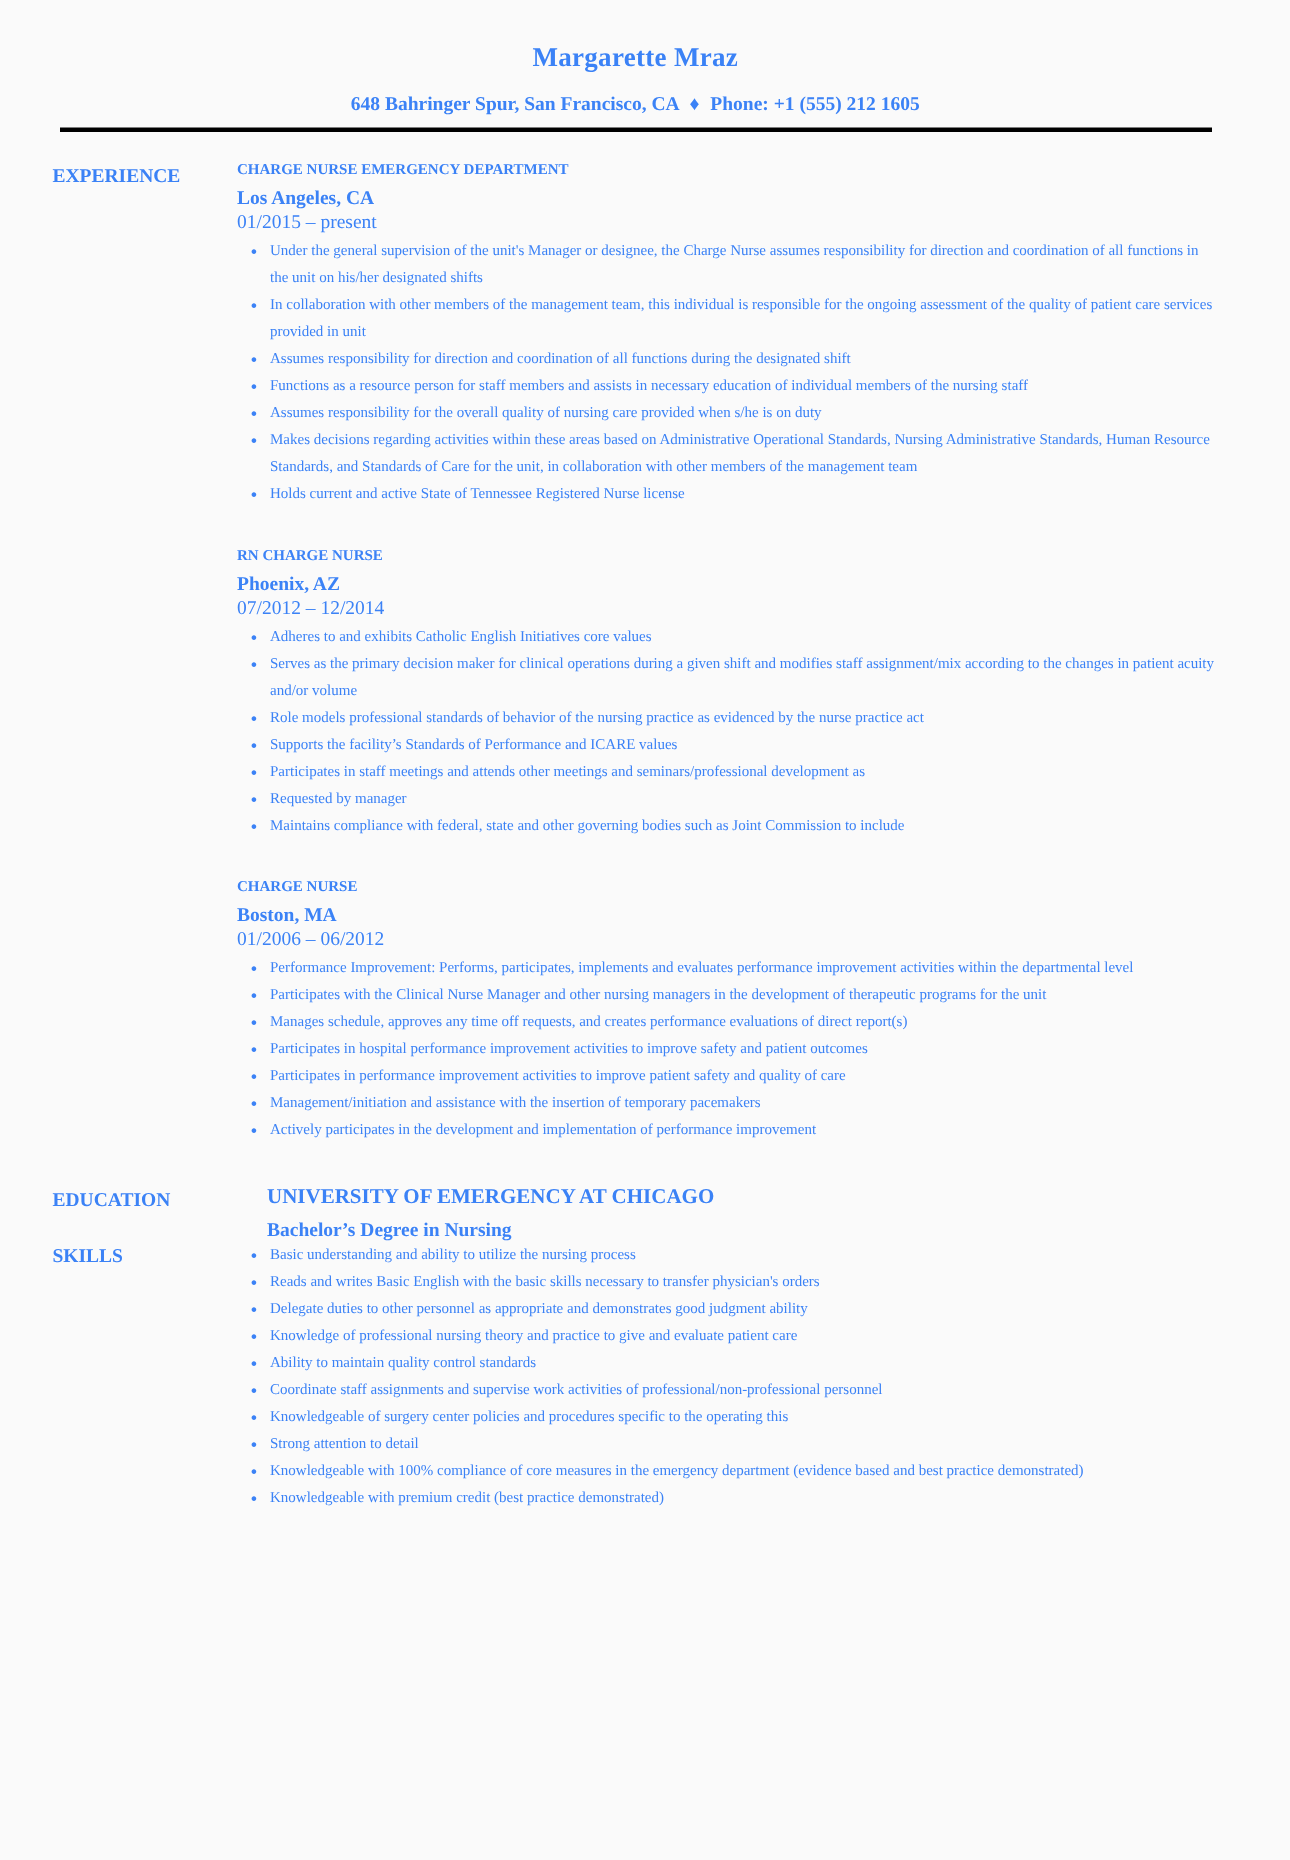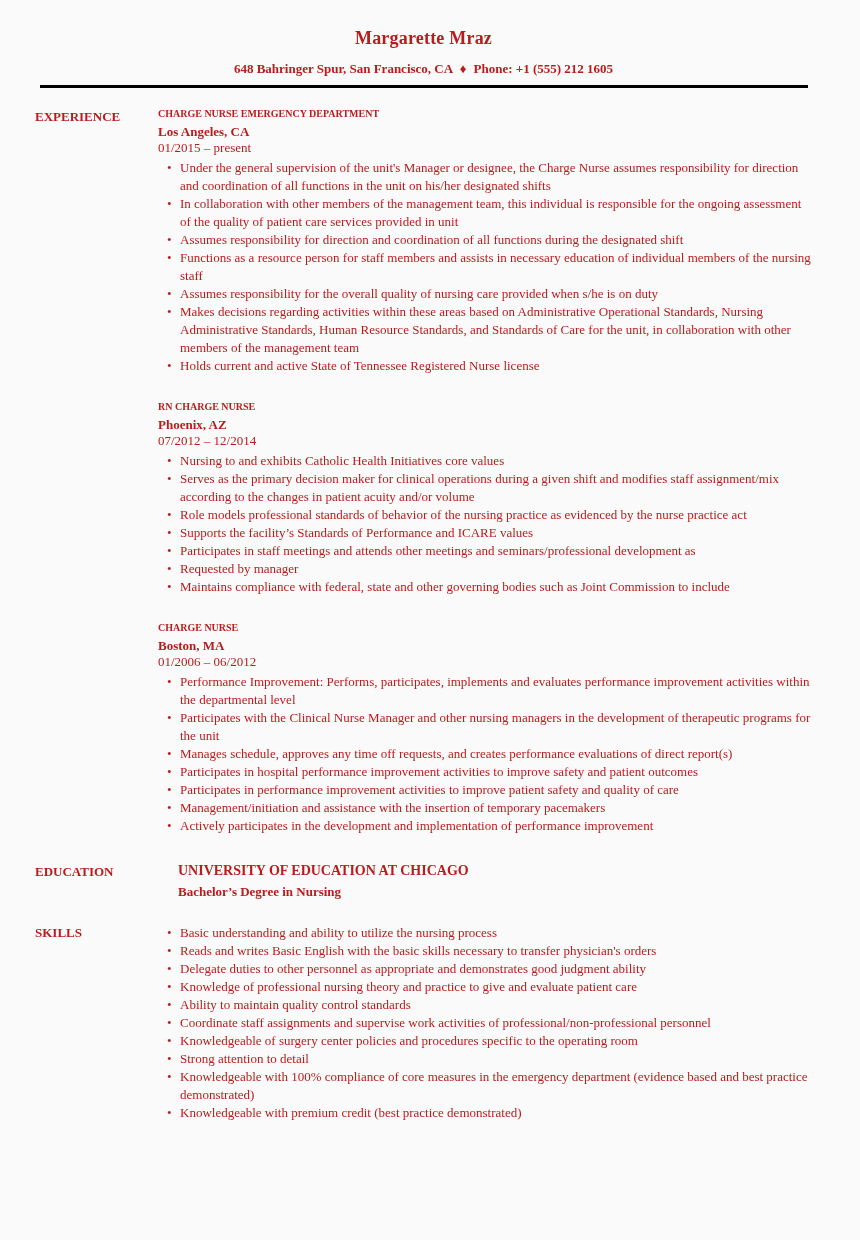--- a/index.html
+++ b/index.html
@@ -6,21 +6,21 @@
     margin: 0;
     padding: 0;
     background: #fafafa;
   }
   .page {
     width: 860px;
     min-height: 1240px;
     box-sizing: border-box;
     padding: 22px 48px 40px 35px;
     background: #fafafa;
-    color: #b91c1c;
+    color: #3b82f6;
     font-family: "Liberation Serif", "DejaVu Serif", serif;
   }
   
   .header { text-align: center; }
   .name {
     font-size: 18px;
     font-weight: bold;
     margin: 6px 0 12px 0;
     letter-spacing: 0.2px;
   }
@@ -41,21 +41,21 @@
     grid-template-columns: 123px 1fr;
     align-items: start;
   }
   .section-label {
     font-size: 13px;
     font-weight: bold;
     padding-top: 1px;
   }
   .section-experience { margin-top: 20px; }
   .section-education  { margin-top: 28px; gap: 20px; }
-  .section-skills     { margin-top: 24px; }
+  .section-skills     { }
   
   .job + .job { margin-top: 26px; }
   .job-title {
     font-size: 10px;
     font-weight: bold;
     margin: 0 0 5px 0;
   }
   .job-location {
     font-size: 13px;
     font-weight: bold;
@@ -66,21 +66,21 @@
     line-height: 16px;
   }
   
   ul.bullets {
     margin: 3px 0 0 0;
     padding: 0 0 0 22px;
     list-style: none;
   }
   ul.bullets li {
     position: relative;
-    font-size: 13px;
+    font-size: 10px;
     line-height: 18px;
   }
   ul.bullets li::before {
     content: "\2022";
     position: absolute;
     left: -13px;
     top: 0;
     font-size: 13px;
   }
   ul.bullets.skills-list { margin-top: 0; }
@@ -130,21 +130,21 @@
             <li><span>Holds current and active State of Tennessee Registered Nurse license</span></li>
           </ul>
       </div>
 
       <div class="job">
         <div class="job-title">RN CHARGE NURSE</div>
         <div class="job-location">Phoenix, AZ</div>
         <div class="job-dates">07/2012 – 12/2014</div>
         <ul class="bullets">
 
-        <li><span>Nursing to and exhibits Catholic Health Initiatives core values</span></li>
+        <li><span>Adheres to and exhibits Catholic English Initiatives core values</span></li>
             <li><span>Serves as the primary decision maker for clinical operations during a given shift and modifies staff assignment/mix according to the changes in patient acuity and/or volume</span></li>
             <li><span>Role models professional standards of behavior of the nursing practice as evidenced by the nurse practice act</span></li>
             <li><span>Supports the facility’s Standards of Performance and ICARE values</span></li>
             <li><span>Participates in staff meetings and attends other meetings and seminars/professional development as</span></li>
             <li><span>Requested by manager</span></li>
             <li><span>Maintains compliance with federal, state and other governing bodies such as Joint Commission to include</span></li>
           </ul>
       </div>
 
       <div class="job">
@@ -162,37 +162,37 @@
             <li><span>Actively participates in the development and implementation of performance improvement</span></li>
           </ul>
       </div>
 
     </div>
   </div>
 
   <div class="section section-education">
     <div class="section-label">EDUCATION</div>
     <div class="section-body">
-      <div class="edu-school">UNIVERSITY OF EDUCATION AT CHICAGO</div>
+      <div class="edu-school">UNIVERSITY OF EMERGENCY AT CHICAGO</div>
       <div class="edu-degree">Bachelor’s Degree in Nursing</div>
     </div>
   </div>
 
   <div class="section section-skills">
     <div class="section-label">SKILLS</div>
     <div class="section-body">
       <ul class="bullets skills-list">
 
       <li><span>Basic understanding and ability to utilize the nursing process</span></li>
           <li><span>Reads and writes Basic English with the basic skills necessary to transfer physician's orders</span></li>
           <li><span>Delegate duties to other personnel as appropriate and demonstrates good judgment ability</span></li>
           <li><span>Knowledge of professional nursing theory and practice to give and evaluate patient care</span></li>
           <li><span>Ability to maintain quality control standards</span></li>
           <li><span>Coordinate staff assignments and supervise work activities of professional/non-professional personnel</span></li>
-          <li><span>Knowledgeable of surgery center policies and procedures specific to the operating room</span></li>
+          <li><span>Knowledgeable of surgery center policies and procedures specific to the operating this</span></li>
           <li><span>Strong attention to detail</span></li>
           <li><span>Knowledgeable with 100% compliance of core measures in the emergency department (evidence based and best practice demonstrated)</span></li>
           <li><span>Knowledgeable with premium credit (best practice demonstrated)</span></li>
         </ul>
     </div>
   </div>
 
 </div>
 
 </body></html>

